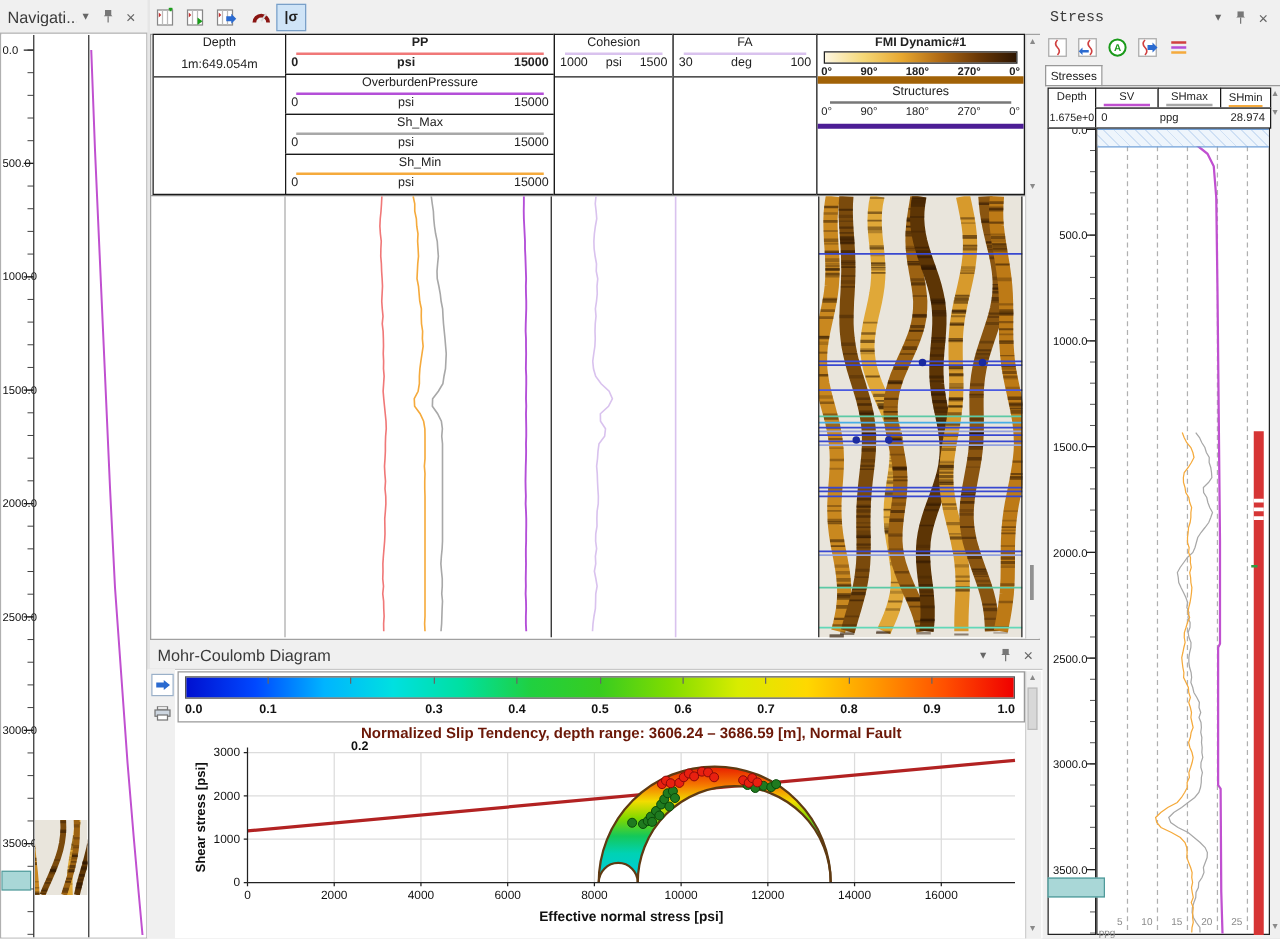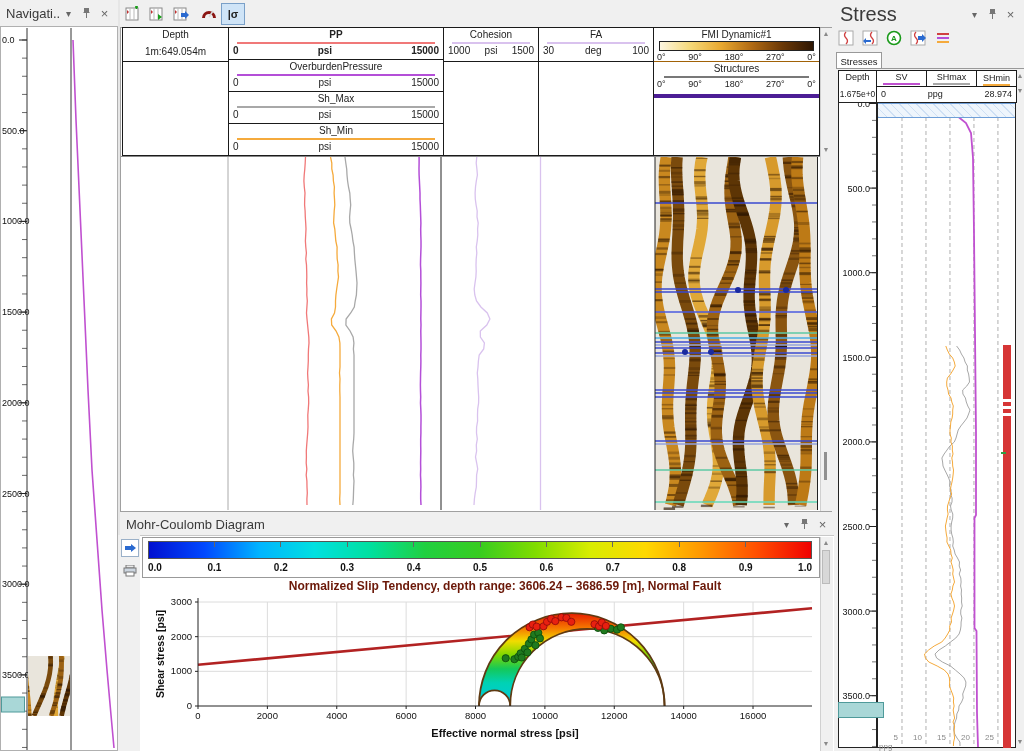--- a/index.html
+++ b/index.html
@@ -303,21 +303,21 @@
       <div class="hline" style="background: rgb(217, 194, 238);"></div>
       <div class="hscale">
         <span>30</span>
         <span>deg</span>
         <span>100</span>
       </div>
     </div>
   </div>
 
   <div class="hcell" style="left:653px;top:27px;width:167px;height:129px;">
-    <div style="border-bottom:1px solid #a16207;height:32px;">
+    <div style="border-bottom:6px solid #a16207;height:32px;font-weight:bold;">
       <div class="hname">FMI Dynamic#1</div>
       <div id="fmi-grad-bar" style="height: 8px; margin: 1px 5px; border: 1px solid rgb(34, 34, 34); background: linear-gradient(to right, rgb(253, 246, 224), rgb(245, 216, 120), rgb(232, 168, 48), rgb(176, 106, 20), rgb(106, 56, 6), rgb(46, 22, 2));"></div>
       <div class="hticks" id="fmi-ticks">
           <span>0°</span>
           <span>90°</span>
           <span>180°</span>
           <span>270°</span>
           <span>0°</span>
         </div>
     </div>
@@ -894,21 +894,21 @@
         <rect x="3" y="7" width="8" height="4" fill="#fff" stroke="#777"></rect>
       </svg>
   </div>
 
   <div class="abs" style="left:142px;top:537px;width:678px;height:41px;background:#fff;border:1px solid #999;"></div>
   <div id="cbar" class="abs" style="left: 148px; top: 541px; width: 664px; height: 18px; border: 1px solid rgb(85, 85, 85); background: linear-gradient(to right, rgb(0, 16, 208), rgb(0, 72, 255), rgb(0, 180, 255), rgb(0, 224, 224), rgb(0, 224, 160), rgb(32, 208, 64), rgb(56, 204, 32), rgb(128, 220, 0), rgb(216, 236, 0), rgb(255, 216, 0), rgb(255, 152, 0), rgb(255, 80, 0), rgb(240, 0, 0));"></div>
   <div id="cbar-labels">
       <div class="cb-lab" style="left: 148px; top: 562px; width: 28px; text-align: left; position: absolute;">0.0</div>
       <div class="cb-lab" style="left: 200.4px; top: 562px; width: 28px; text-align: center; position: absolute;">0.1</div>
       <div style="left: 213.9px; top: 542px; width: 1px; height: 5px; background: rgb(102, 102, 102); position: absolute;"></div>
-      <div class="cb-lab" style="left: 266.8px; top: 562px; width: 28px; text-align: center; position: absolute;">0.2</div>
+      <div class="cb-lab" style="left: 266.8px; top: 592px; width: 28px; text-align: right; position: absolute;">0.2</div>
       <div style="left: 280.3px; top: 542px; width: 1px; height: 5px; background: rgb(102, 102, 102); position: absolute;"></div>
       <div class="cb-lab" style="left: 333.2px; top: 562px; width: 28px; text-align: center; position: absolute;">0.3</div>
       <div style="left: 346.7px; top: 542px; width: 1px; height: 5px; background: rgb(102, 102, 102); position: absolute;"></div>
       <div class="cb-lab" style="left: 399.6px; top: 562px; width: 28px; text-align: center; position: absolute;">0.4</div>
       <div style="left: 413.1px; top: 542px; width: 1px; height: 5px; background: rgb(102, 102, 102); position: absolute;"></div>
       <div class="cb-lab" style="left: 466px; top: 562px; width: 28px; text-align: center; position: absolute;">0.5</div>
       <div style="left: 479.5px; top: 542px; width: 1px; height: 5px; background: rgb(102, 102, 102); position: absolute;"></div>
       <div class="cb-lab" style="left: 532.4px; top: 562px; width: 28px; text-align: center; position: absolute;">0.6</div>
       <div style="left: 545.9px; top: 542px; width: 1px; height: 5px; background: rgb(102, 102, 102); position: absolute;"></div>
       <div class="cb-lab" style="left: 598.8px; top: 562px; width: 28px; text-align: center; position: absolute;">0.7</div>
@@ -1010,21 +1010,21 @@
       <circle cx="471.8" cy="44.5" r="3.6" fill="#e82010" stroke="#8a0a0a" stroke-width="0.8"></circle>
       <circle cx="475.9" cy="47.9" r="3.6" fill="#e82010" stroke="#8a0a0a" stroke-width="0.8"></circle>
     </svg>
 
   <div class="scrollstrip" style="left:820px;top:537px;width:12px;height:214px;"></div>
   <div class="sarrow" style="left:820px;top:539px;">▲</div>
   <div class="sarrow" style="left:820px;top:740px;">▼</div>
   <div class="abs" style="left:822px;top:550px;width:8px;height:34px;background:#d8d8d8;border:1px solid #bbb;"></div>
 
   <div class="tbar" style="left:834px;top:0;width:190px;height:28px;">
-    <span class="ttl" style="font-size:20px;">Stress</span>
+    <span class="ttl" style="font-size:12px;font-family:Liberation Mono, monospace;">Stress</span>
     <span class="win-icons">
       <span class="wbtn">▾</span>
       <span class="wbtn">
           <svg width="9" height="11" viewBox="0 0 9 11">
             <path d="M2 0h5v4l1 1H1l1-1z" fill="#777"></path>
             <line x1="4.5" y1="5" x2="4.5" y2="10" stroke="#777" stroke-width="1"></line>
           </svg>
         </span>
       <span class="wbtn" style="font-size:13px;">×</span>
     </span>

